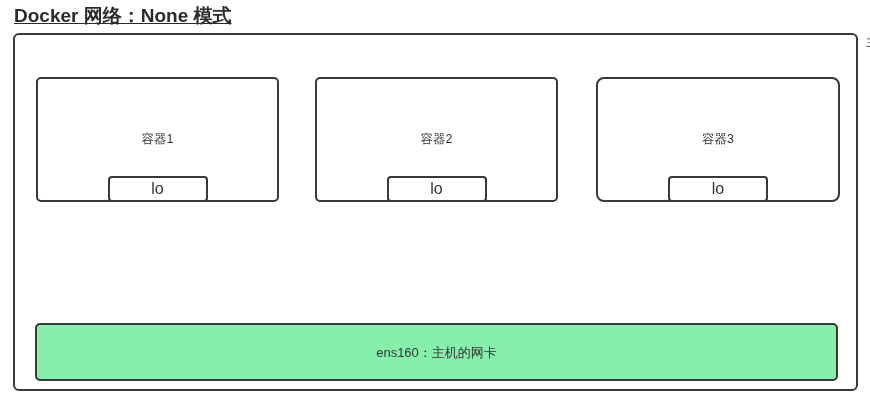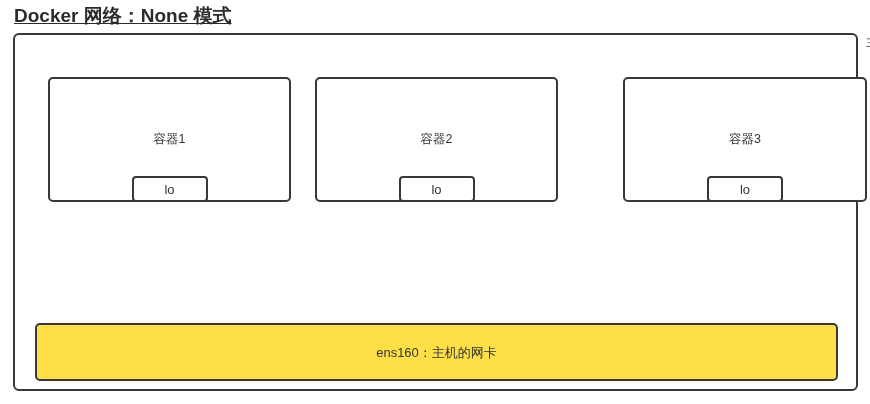--- a/index.html
+++ b/index.html
@@ -50,62 +50,62 @@
   }
   .container-box {
     position: absolute;
     top: 77px;
     height: 125px;
     box-sizing: border-box;
     border: 2px solid #383838;
     border-radius: 5px;
     background: #ffffff;
   }
-  .container-1 { left: 48px;  width: 243px; }
+  .container-1 { left: 36px;  width: 243px; }
   .container-2 { left: 315px; width: 243px; text-align: right; }
-  .container-3 { left: 623px; width: 244px; }
+  .container-3 { left: 596px; width: 244px; border-radius: 8px; }
   .container-label {
     position: absolute;
     left: 0;
     right: 0;
     top: 0;
     bottom: 0;
     display: flex;
     align-items: center;
     justify-content: center;
     font-size: 12.5px;
     color: #333333;
   }
   .lo-box {
     position: absolute;
     bottom: -2px;
     left: 50%;
     transform: translateX(-50%);
-    width: 76px;
+    width: 100px;
     height: 26px;
     box-sizing: border-box;
     border: 2px solid #383838;
     border-radius: 4px;
     background: #ffffff;
     display: flex;
     align-items: center;
     justify-content: center;
-    font-size: 13px;
+    font-size: 16px;
     color: #333333;
   }
   .nic-box {
     position: absolute;
     left: 35px;
     top: 323px;
     width: 803px;
     height: 58px;
     box-sizing: border-box;
     border: 2px solid #383838;
     border-radius: 5px;
-    background: #fde047;
+    background: #86efac;
     display: flex;
     flex-direction: column;
     align-items: center;
     justify-content: center;
     font-size: 13px;
     line-height: 17px;
     color: #333333;
     text-align: center;
   }
 </style>

